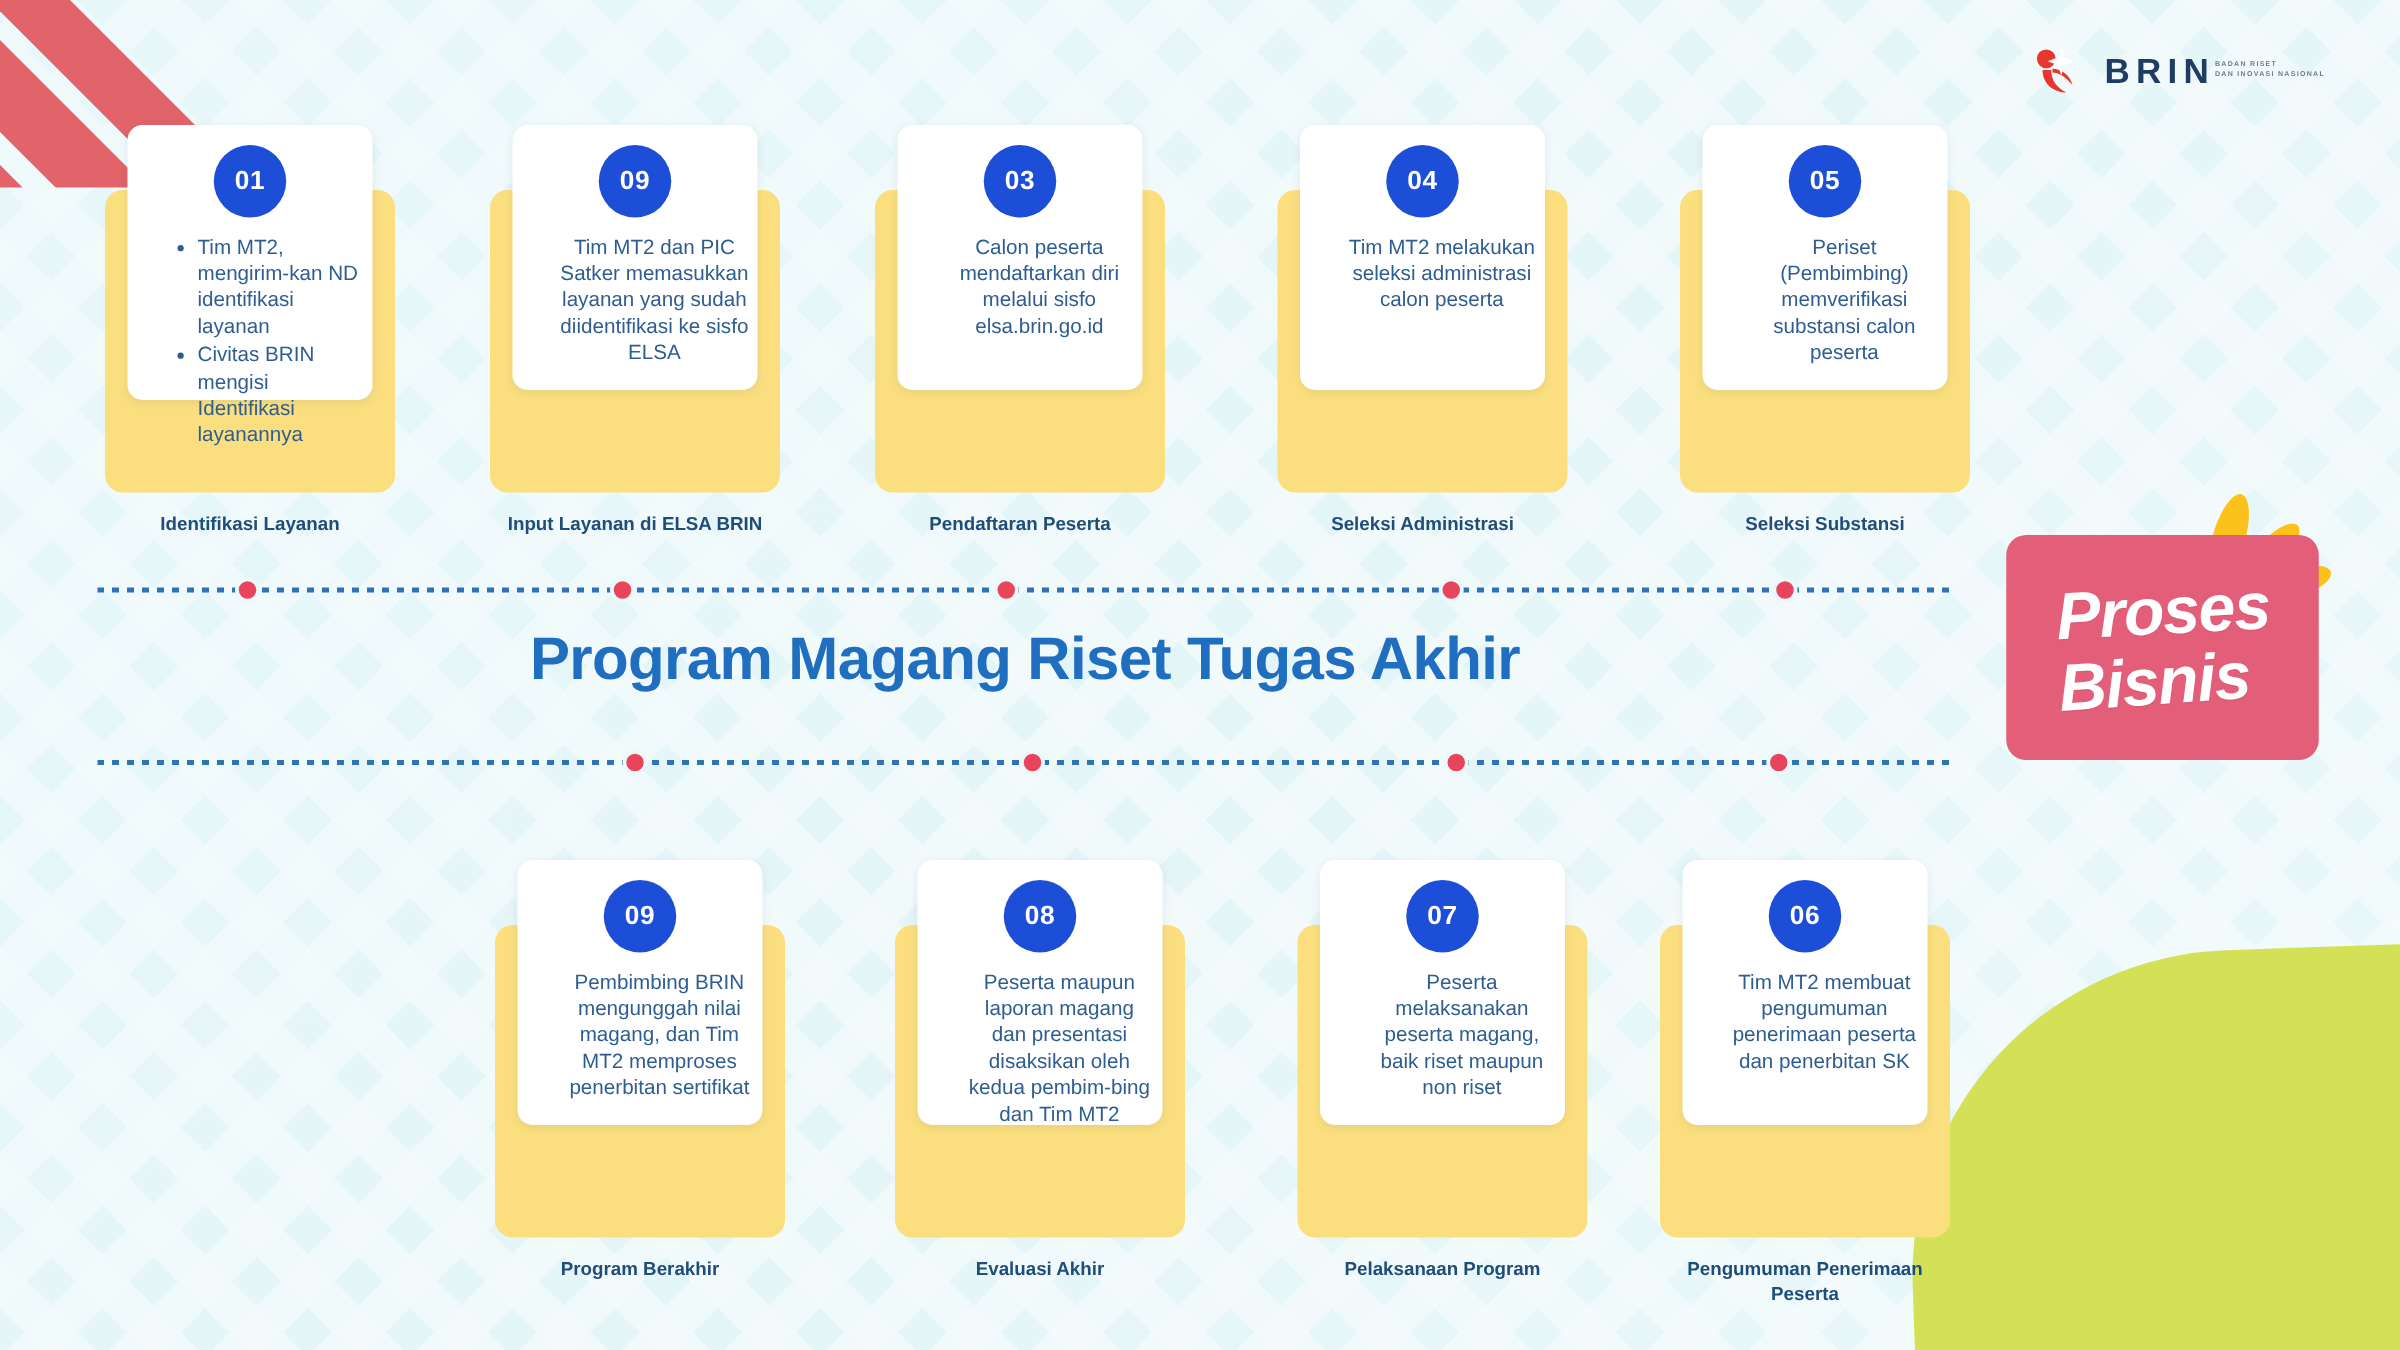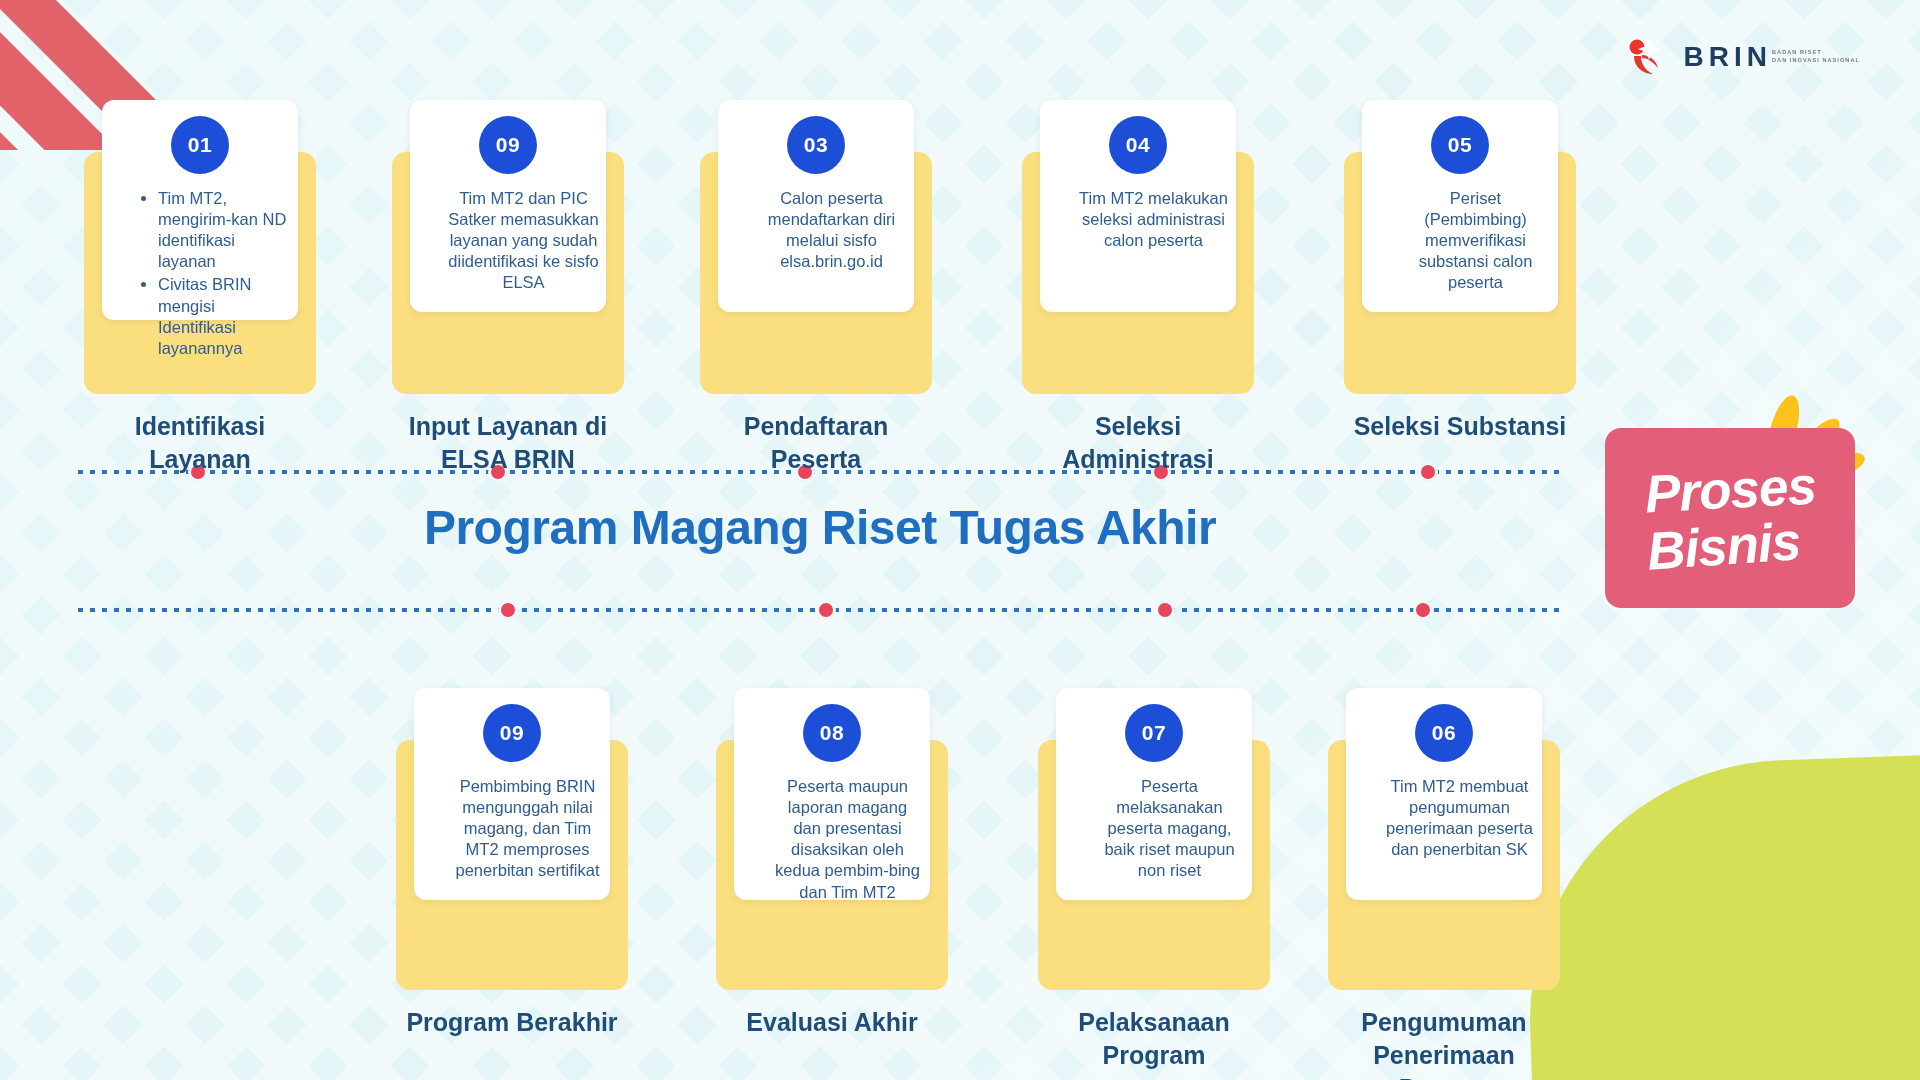--- a/index.html
+++ b/index.html
@@ -190,21 +190,21 @@
     list-style: disc;
     text-align: left;
     padding-left: 18px;
     margin: 0;
   }
   .card .body-text ul li { margin-bottom: 2px; }
   .card .title-text {
     position: absolute;
     left: 0; width: 232px;
     color: #1f4d7a;
-    font-size: 25px;
+    font-size: 15px;
     font-weight: 700;
     line-height: 1.32;
     text-align: center;
   }
 
   
   .row-top .shadow-panel { top: 52px; height: 242px; }
   .row-top .white-box    { top: 0px;  }
   .row-top .num-badge    { top: 16px; }
   .row-top .body-text    { top: 88px; }

